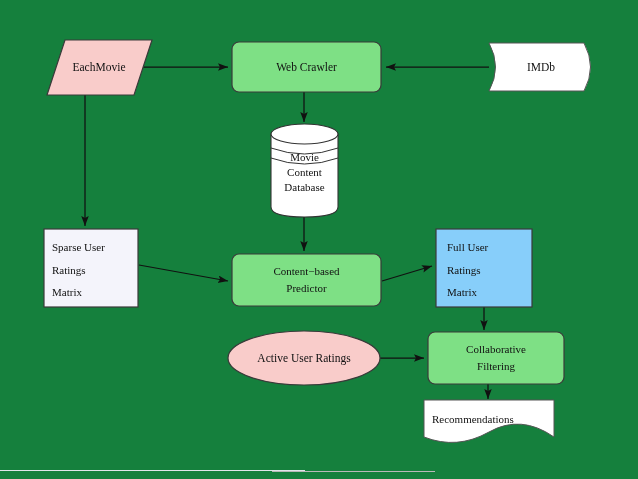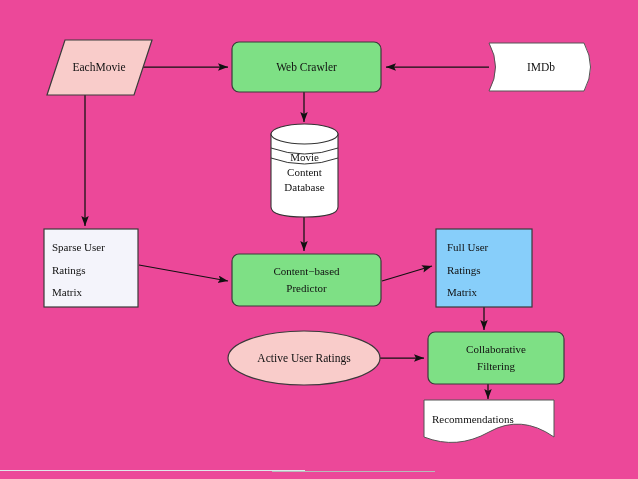--- a/index.html
+++ b/index.html
@@ -8,21 +8,21 @@
     padding: 0;
     background: #ffffff;
   }
   body {
     font-family: "Liberation Serif", "DejaVu Serif", serif;
   }
   #canvas {
     position: relative;
     width: 638px;
     height: 479px;
-    background: #ec4899;
+    background: #15803d;
     overflow: hidden;
   }
   #diagram-svg {
     position: absolute;
     left: 0;
     top: 0;
     width: 638px;
     height: 479px;
   }
   .node-label {

